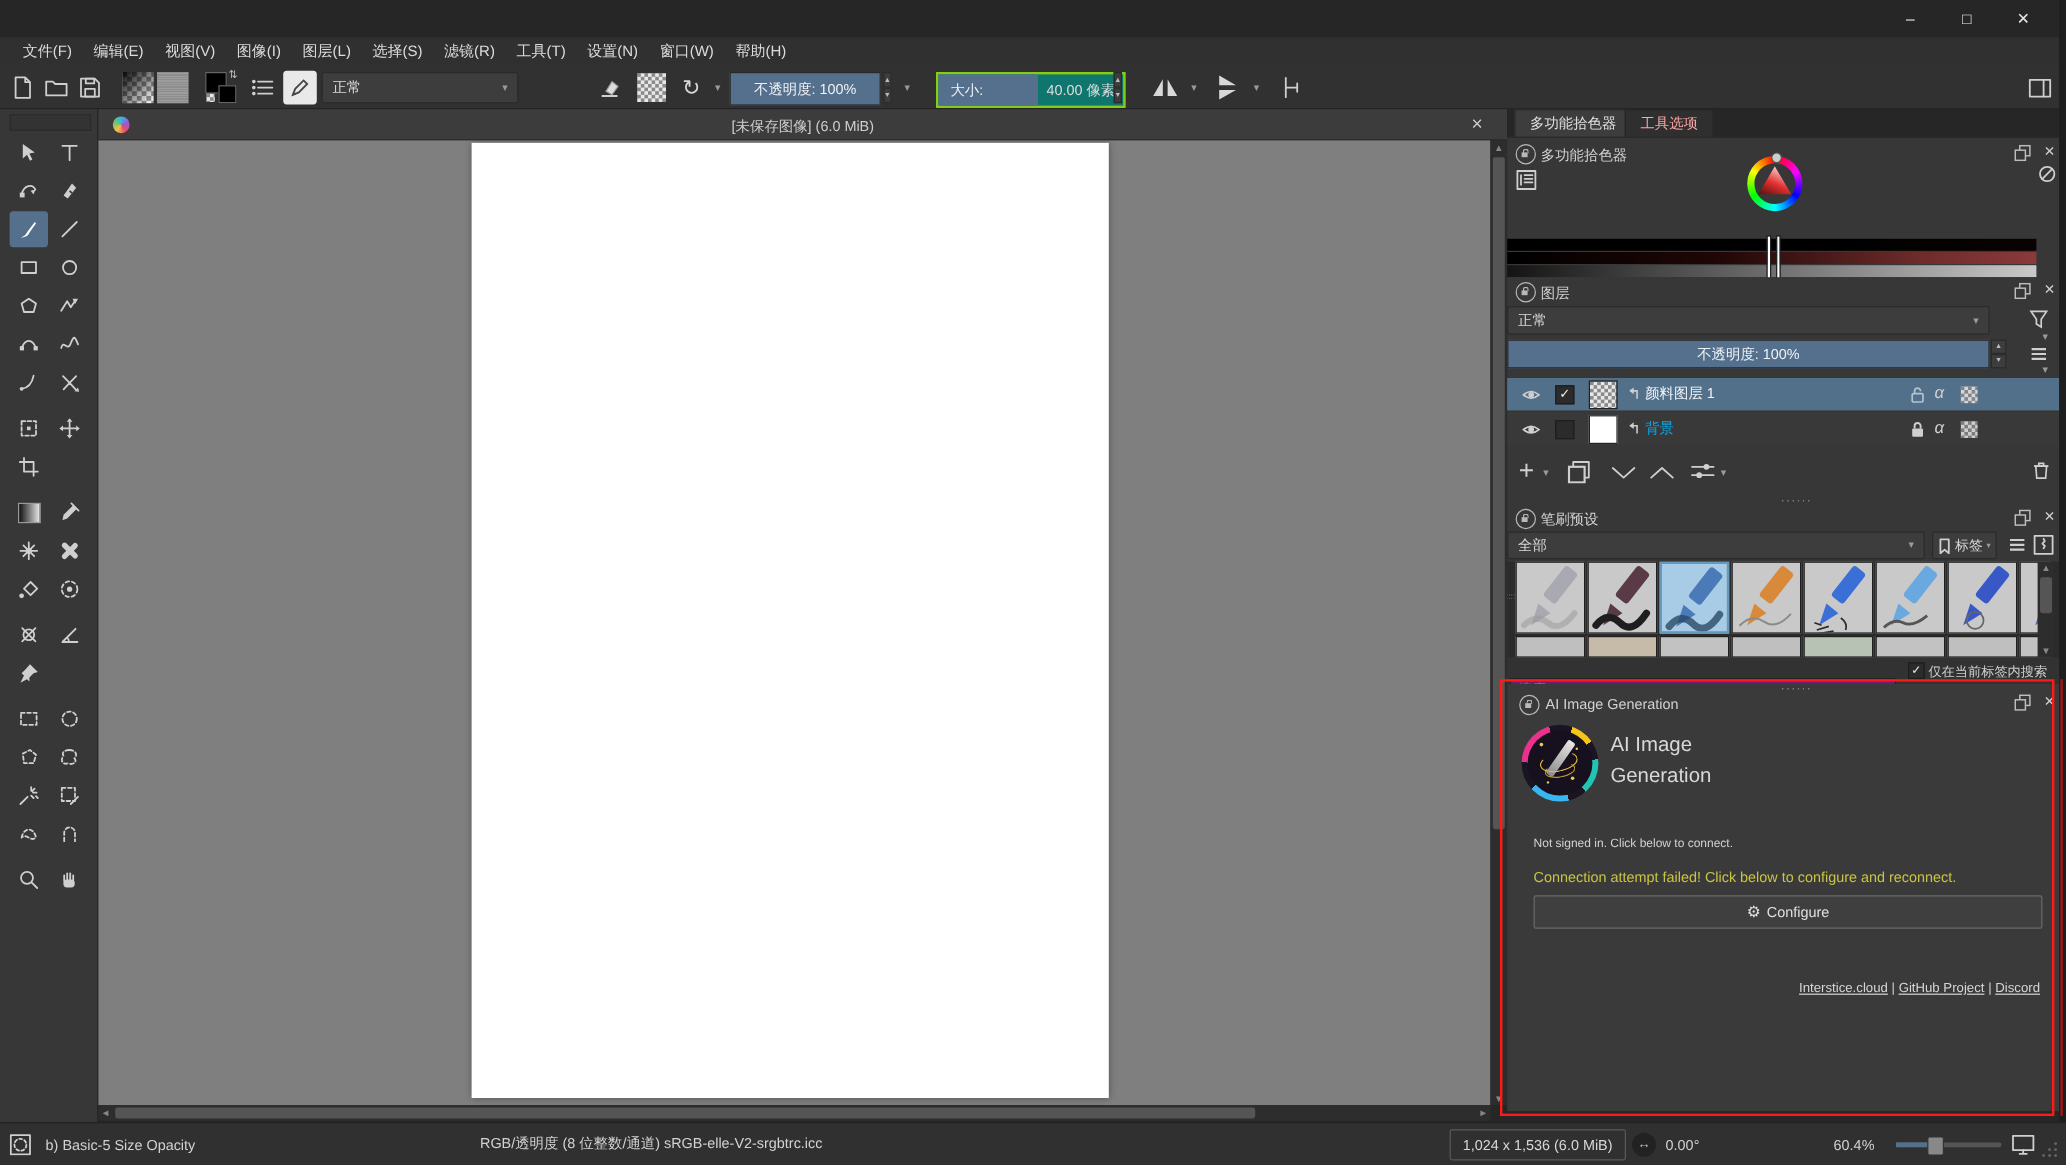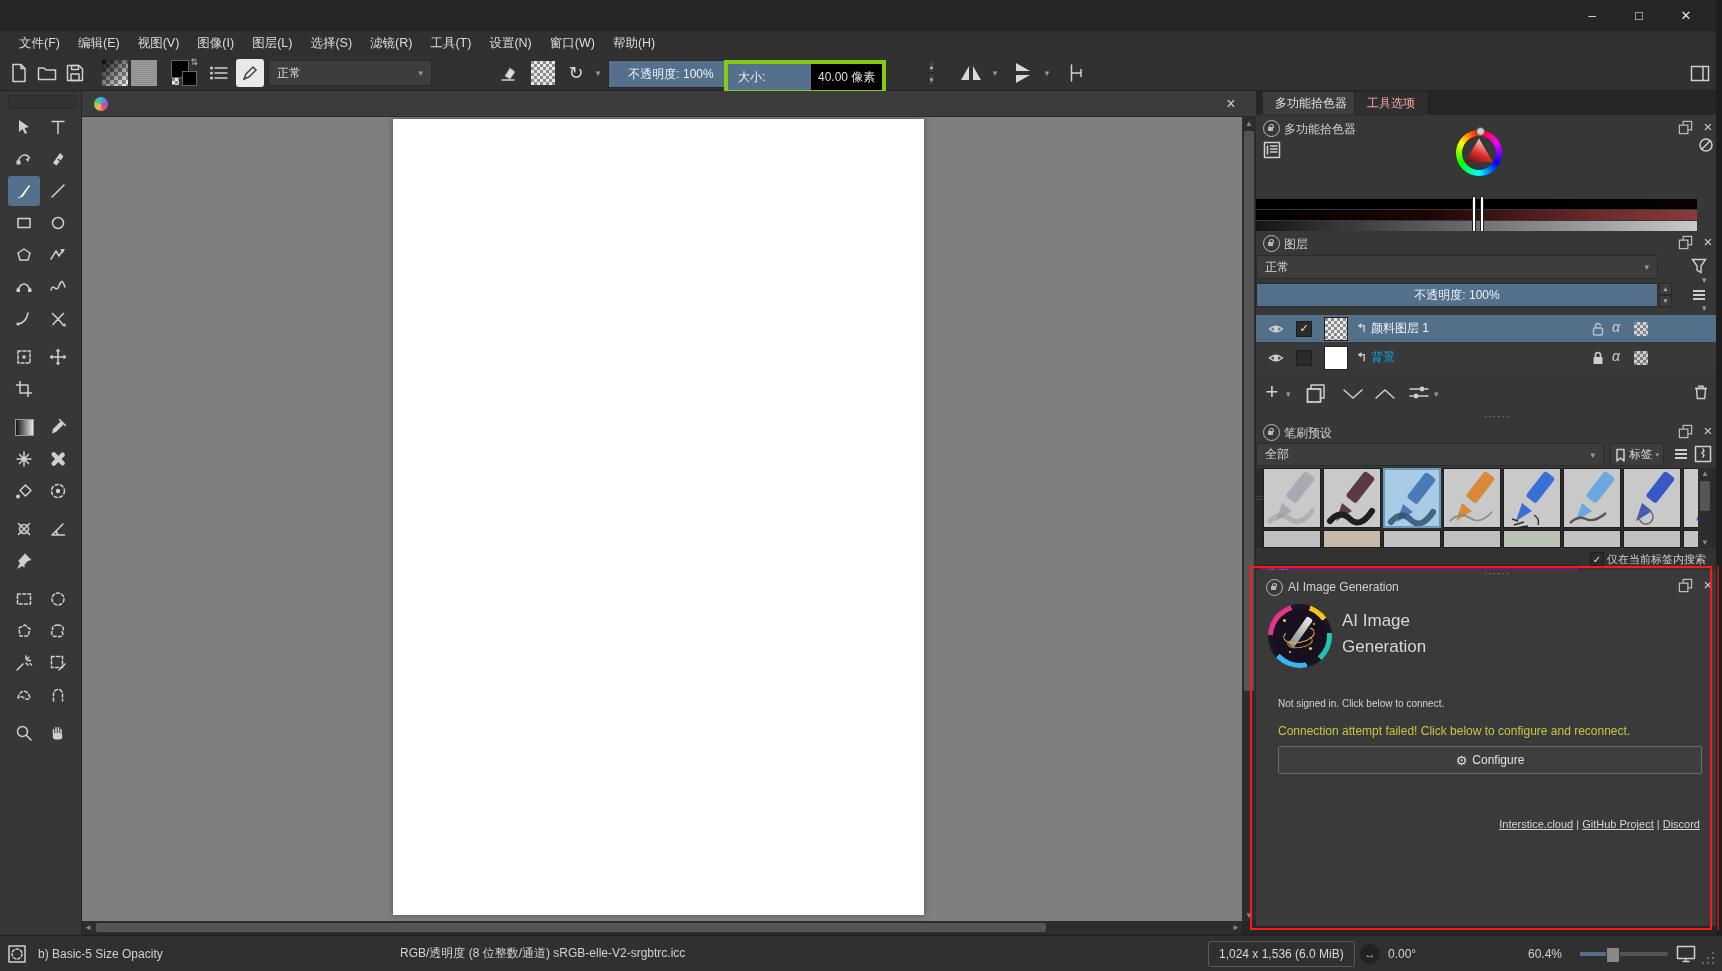--- a/index.html
+++ b/index.html
@@ -188,21 +188,21 @@
     <div class="tbtn" style="left:563px;width:26px;font-size:18px">↻</div>
     <div class="tbtn dropcaret" style="left:591px;width:14px">▾</div>
     <div class="tbtn slider-blue" style="left:608px;width:124px;height:26px;top:5px;border:1px solid #2a2a2a;font-size:12px;color:#eef2f6">
       <span>不透明度: 100%</span>
       </div>
     <div class="tbtn spin" style="left:733px;top:5px">
         <div>▲</div>
         <div>▼</div>
       </div>
     <div class="tbtn dropcaret" style="left:749px;width:14px">▾</div>
-    <div class="tbtn" style="left:724px;width:154px;height:26px;top:5px;background:#000000;border:4px solid #84cc16">
+    <div class="tbtn" style="left:780px;width:154px;height:26px;top:5px;background:#0f766e;border:2px solid #84cc16">
       <div style="position:absolute;left:0;top:0;width:83px;height:100%;background:#54708c"></div>
       <span style="position:absolute;left:10px;color:#eef2f6">大小:</span>
       <span style="position:absolute;left:90px;color:#ddd">40.00 像素</span>
       </div>
     <div class="tbtn spin" style="left:925px;top:5px">
         <div>▲</div>
         <div>▼</div>
       </div>
     <div class="tbtn" style="left:956px;width:30px">
       <svg width="24" height="20">
@@ -448,20 +448,21 @@
         <svg width="18" height="18">
           <path class="stroke" d="M4.5 10 V5.5 M7 9 V3.8 M9.5 9 V3.8 M12 10 V5.5" stroke-width="1.8"></path>
           <rect class="fillg" x="3.8" y="9" width="9.5" height="6.5" rx="3"></rect>
         </svg>
       </div>
   </div>
 
   <div class="abs mdi">
     <div class="subtitle">
       <div class="krita-logo" style="position:absolute;left:12px;top:6px;width:14px;height:14px"></div>
+      <div style="position:absolute;left:0;right:0;top:6px;text-align:center;color:#cfcfcf">[未保存图像] (6.0 MiB)</div>
       <div style="position:absolute;right:14px;top:2px;width:22px;height:22px" class="ic">
           <span style="font-size:16px">×</span>
         </div>
     </div>
     <div class="viewport">
       <div class="page"></div>
     </div>
 
     <div class="abs sbar" style="left:1160px;top:26px;width:14px;height:804px">
       <div class="sarrow" style="height:12px">▲</div>

